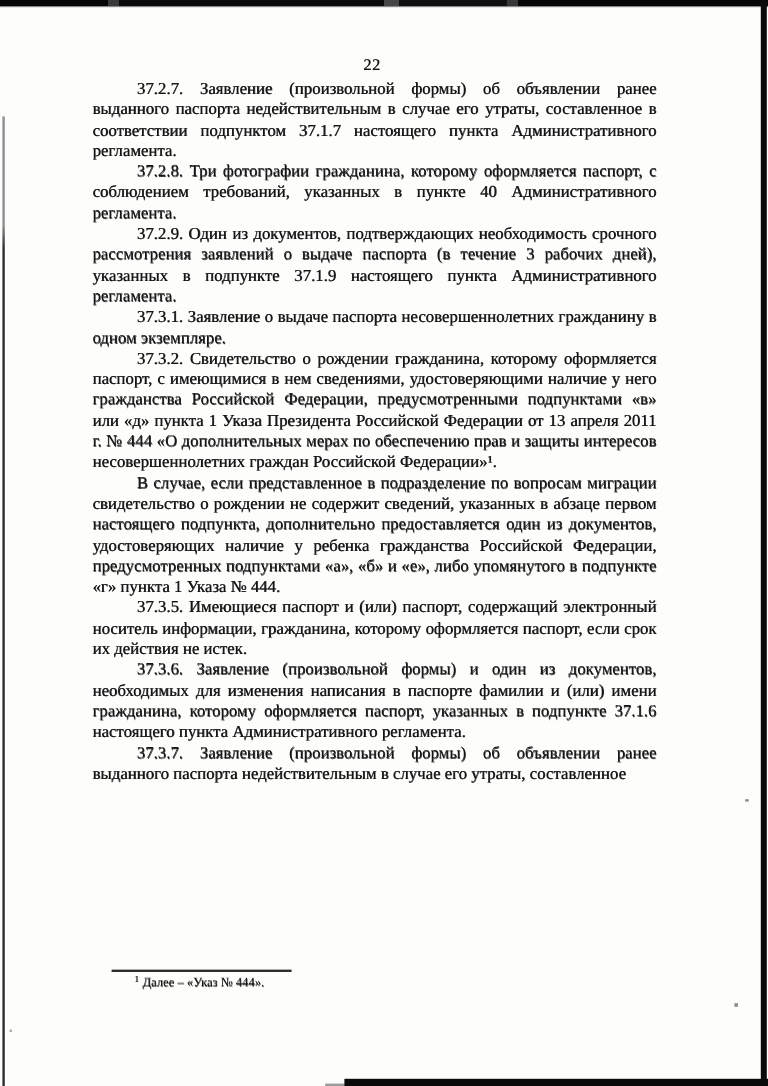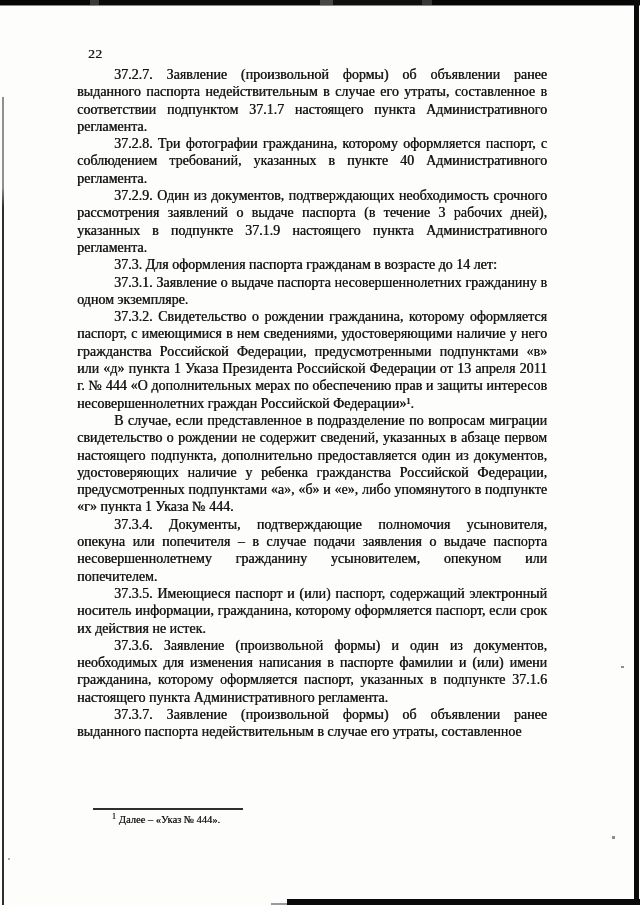--- a/index.html
+++ b/index.html
@@ -49,20 +49,21 @@
     background: #8d8d8d;
   }
   .speck-1 { left: 621px; top: 666px; width: 3px; height: 2px; }
   .speck-2 { left: 612px; top: 836px; width: 3px; height: 3px; }
   .speck-3 { left: 8px;  top: 858px; width: 2px; height: 2px; background:#ababab; }
 
   .page-number {
     position: absolute;
     left: 88px; top: 46px;
     width: 444px;
+    text-align: center;
     font-size: 13.5px;
     letter-spacing: 0.5px;
     text-shadow: 0.45px 0.25px 0 rgba(10,10,10,0.8);
   }
   .text-block {
     position: absolute;
     left: 77px; top: 66px;
     width: 470px;
     font-size: 14px;
     line-height: 17.3px;
@@ -108,25 +109,23 @@
 <div class="scan-speck speck-1"></div>
 <div class="scan-speck speck-2"></div>
 <div class="scan-speck speck-3"></div>
 
 <div class="page-number">22</div>
 
 <div class="text-block">
   <p>37.2.7. Заявление (произвольной формы) об объявлении ранее выданного паспорта недействительным в случае его утраты, составленное в соответствии подпунктом 37.1.7 настоящего пункта Административного регламента.</p>
   <p>37.2.8. Три фотографии гражданина, которому оформляется паспорт, с соблюдением требований, указанных в пункте 40 Административного регламента.</p>
   <p>37.2.9. Один из документов, подтверждающих необходимость срочного рассмотрения заявлений о выдаче паспорта (в течение 3 рабочих дней), указанных в подпункте 37.1.9 настоящего пункта Административного регламента.</p>
-  <p>37.3. Для оформления паспорта гражданам в возрасте до 14 лет:</p>
   <p>37.3.1. Заявление о выдаче паспорта несовершеннолетних гражданину в одном экземпляре.</p>
   <p>37.3.2. Свидетельство о рождении гражданина, которому оформляется паспорт, с имеющимися в нем сведениями, удостоверяющими наличие у него гражданства Российской Федерации, предусмотренными подпунктами «в» или «д» пункта 1 Указа Президента Российской Федерации от 13 апреля 2011 г. № 444 «О дополнительных мерах по обеспечению прав и защиты интересов несовершеннолетних граждан Российской Федерации»¹.</p>
   <p>В случае, если представленное в подразделение по вопросам миграции свидетельство о рождении не содержит сведений, указанных в абзаце первом настоящего подпункта, дополнительно предоставляется один из документов, удостоверяющих наличие у ребенка гражданства Российской Федерации, предусмотренных подпунктами «а», «б» и «е», либо упомянутого в подпункте «г» пункта 1 Указа № 444.</p>
-  <p>37.3.4. Документы, подтверждающие полномочия усыновителя, опекуна или попечителя – в случае подачи заявления о выдаче паспорта несовершеннолетнему гражданину усыновителем, опекуном или попечителем.</p>
   <p>37.3.5. Имеющиеся паспорт и (или) паспорт, содержащий электронный носитель информации, гражданина, которому оформляется паспорт, если срок их действия не истек.</p>
   <p>37.3.6. Заявление (произвольной формы) и один из документов, необходимых для изменения написания в паспорте фамилии и (или) имени гражданина, которому оформляется паспорт, указанных в подпункте 37.1.6 настоящего пункта Административного регламента.</p>
   <p>37.3.7. Заявление (произвольной формы) об объявлении ранее выданного паспорта недействительным в случае его утраты, составленное</p>
 </div>
 
 <div class="footnote">
   <div class="footnote-rule"></div>
   <div class="footnote-text"><sup>1</sup><span>Далее – «Указ № 444».</span></div>
 </div>
 

